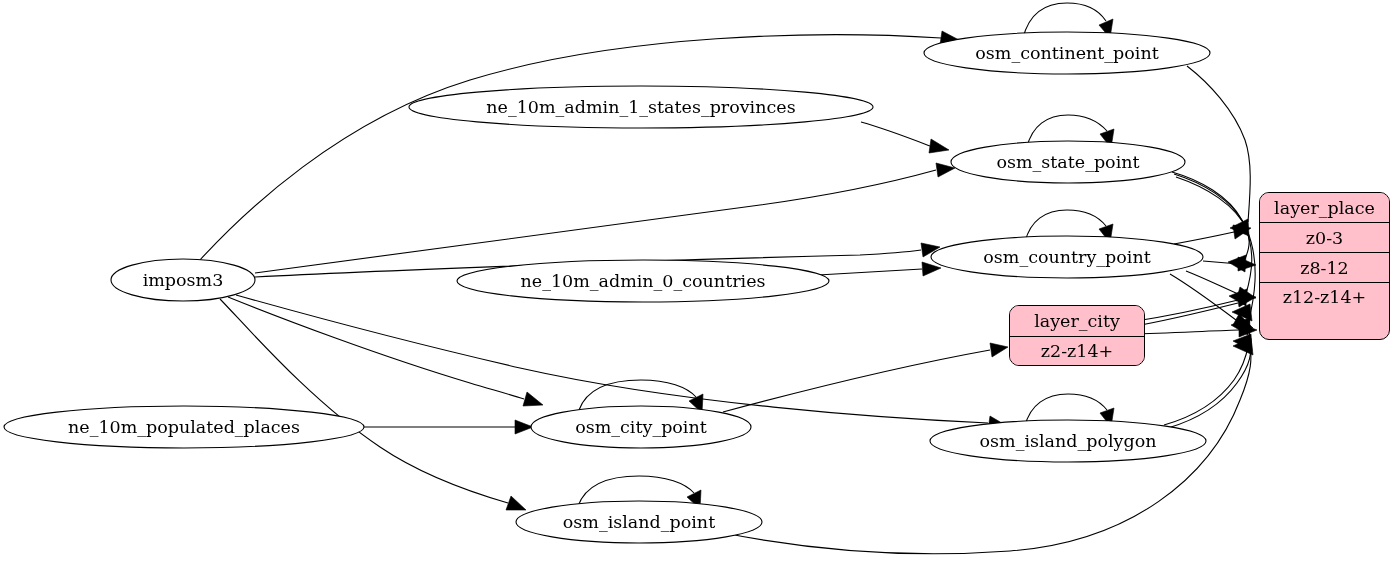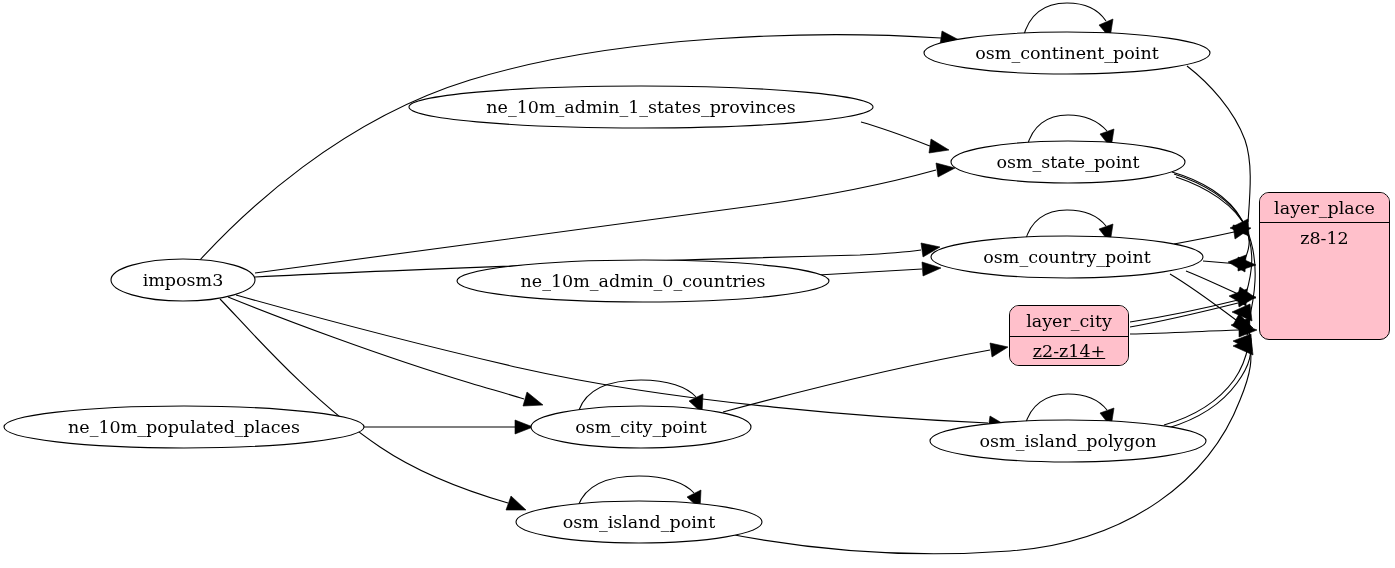--- a/index.html
+++ b/index.html
@@ -214,21 +214,23 @@
 
       <g>
         <ellipse class="ellipse-shape" cx="639" cy="522" rx="123" ry="21"></ellipse>
         <text class="node-label" x="639" y="523">osm_island_point</text>
       </g>
     </g>
   </svg>
 
   <div class="record-box" id="layer-place-box" style="left:1259px; top:192px; width:131px; height:148px;">
     <div class="record-row" style="height:29px;">layer_place</div>
+    <div class="record-row" style="height:30px;">z0-3</div>
     <div class="record-row" style="height:30px;">z8-12</div>
+    <div class="record-row" style="height:29px;">z12-z14+</div>
   </div>
 
-  <div class="record-box" id="layer-city-box" style="left:1009px; top:305px; width:120px; height:61px;">
+  <div class="record-box" id="layer-city-box" style="left:1009px; top:305px; width:136px; height:61px;">
     <div class="record-row" style="height:30px;">layer_city</div>
-    <div class="record-row" style="height:29px;text-decoration:underline;">z2-z14+</div>
+    <div class="record-row" style="height:29px;">z2-z14+</div>
   </div>
 
 </div>
 
 </body></html>

